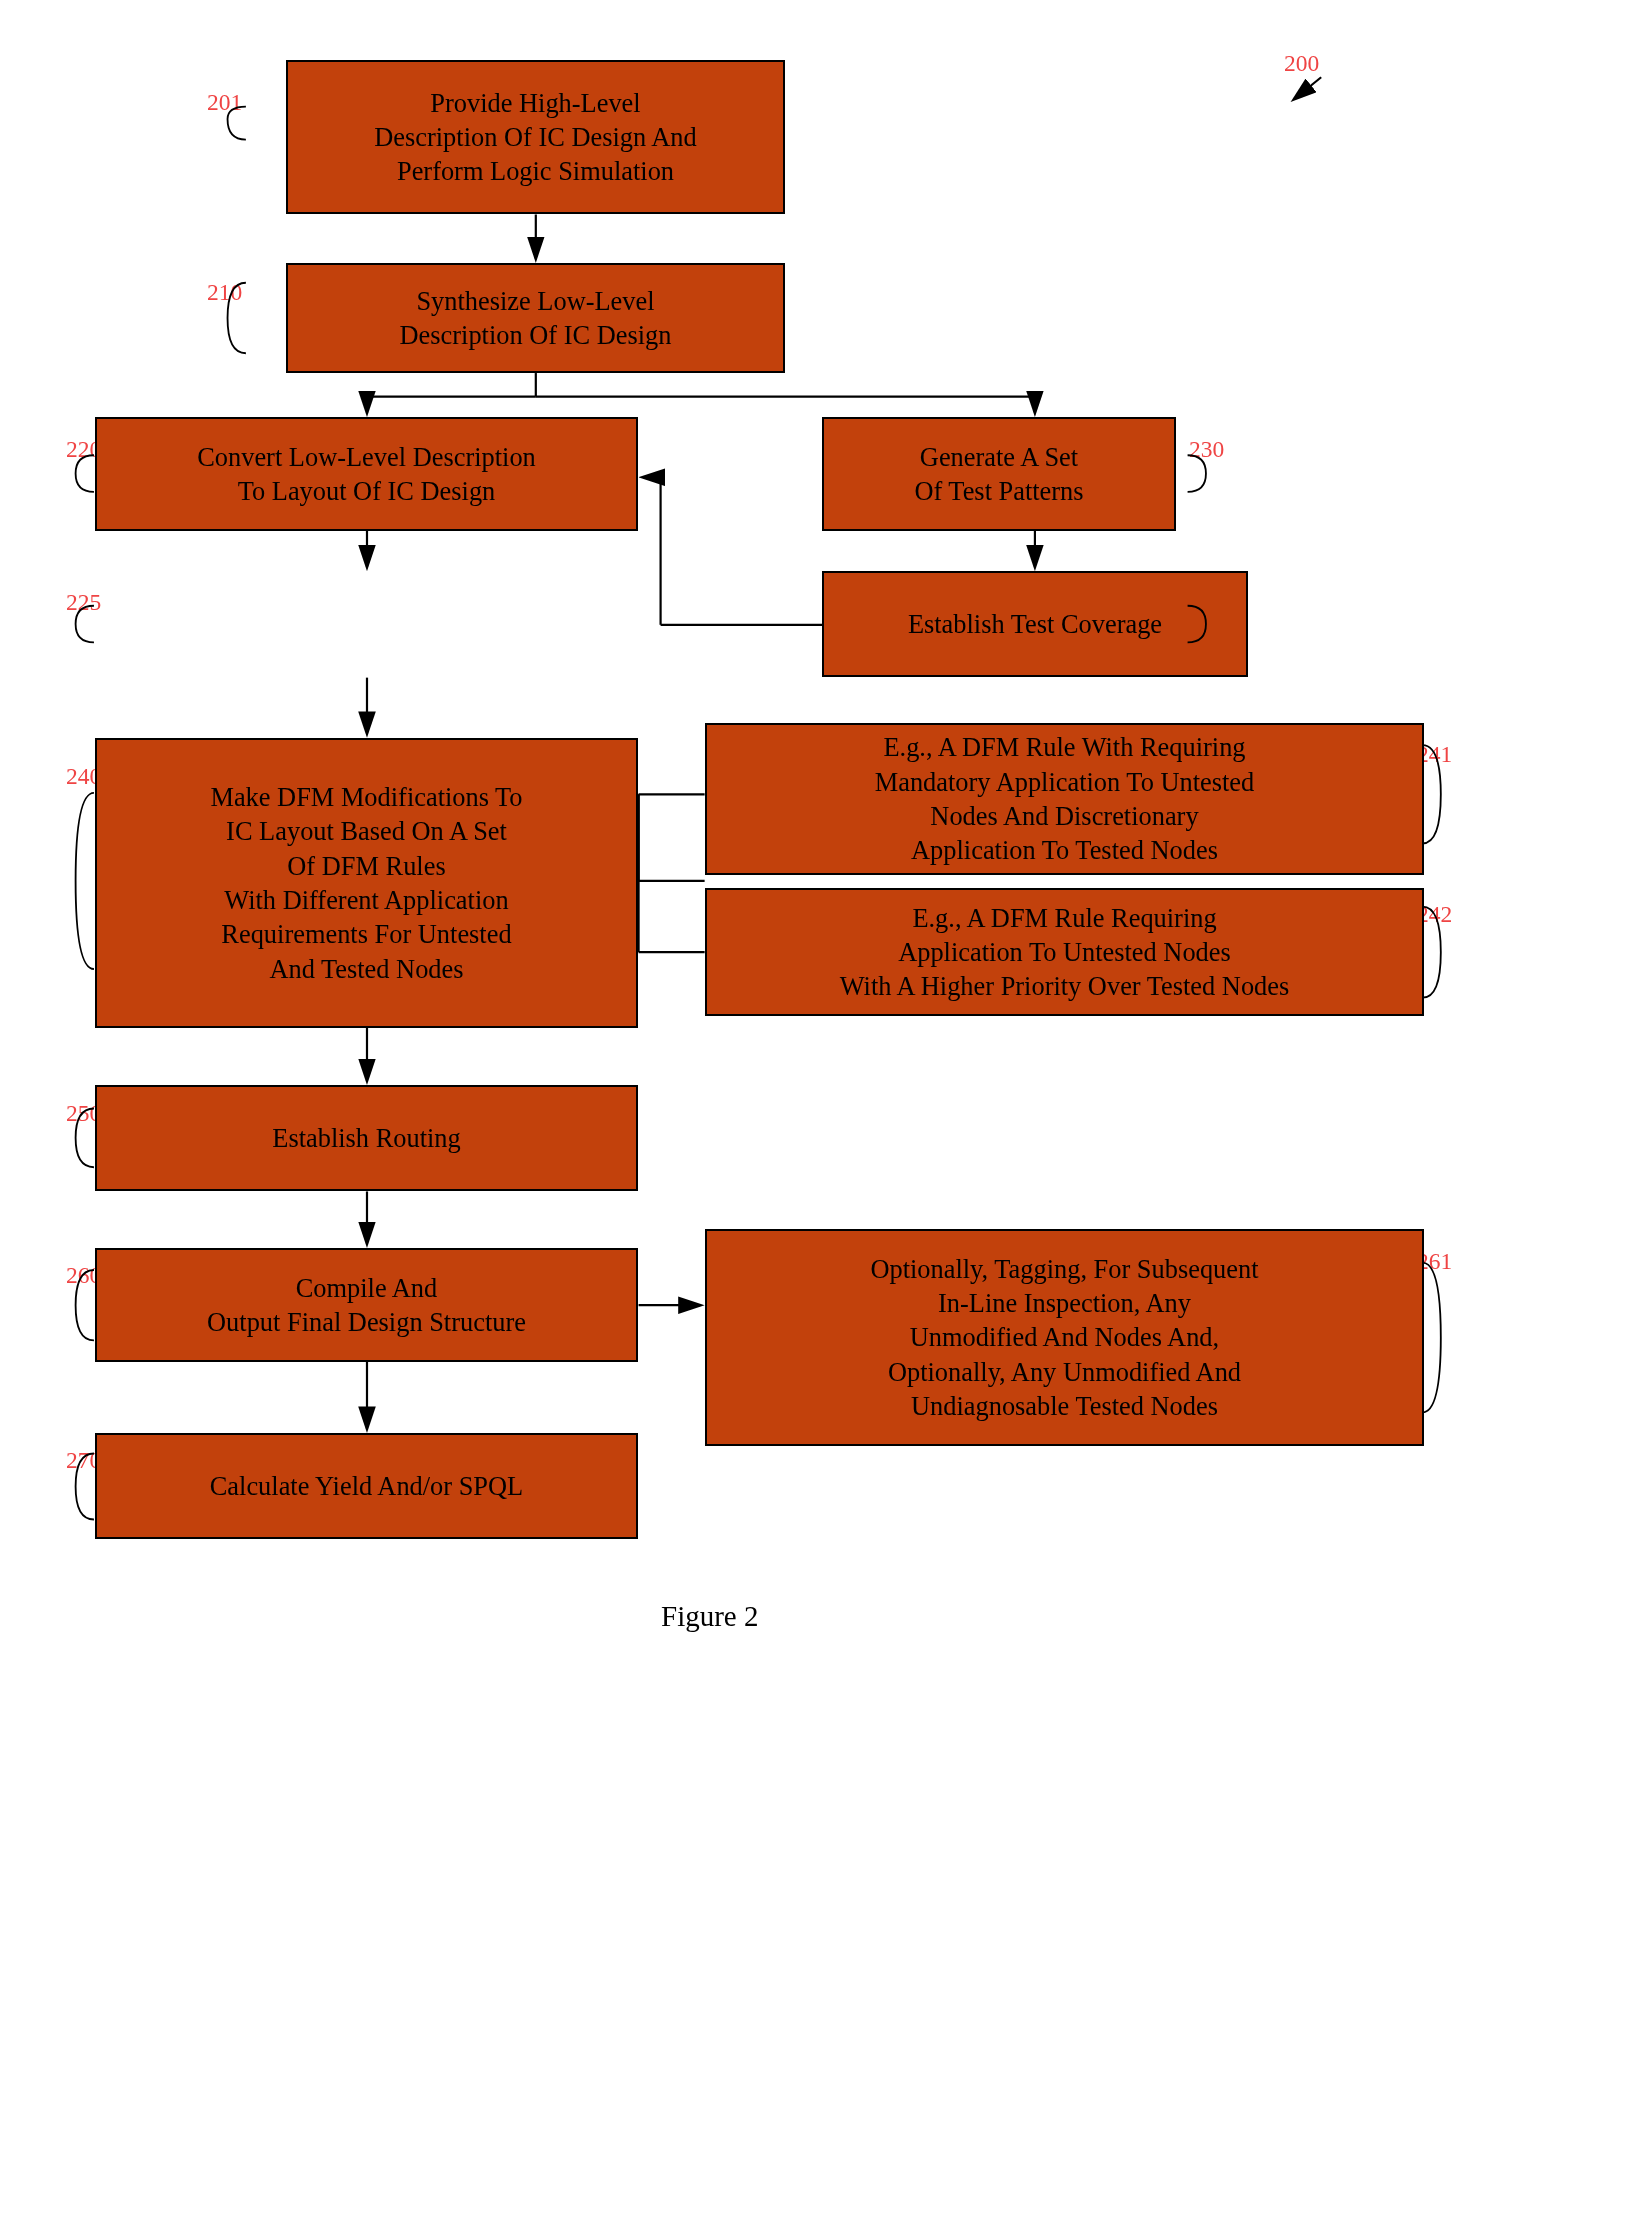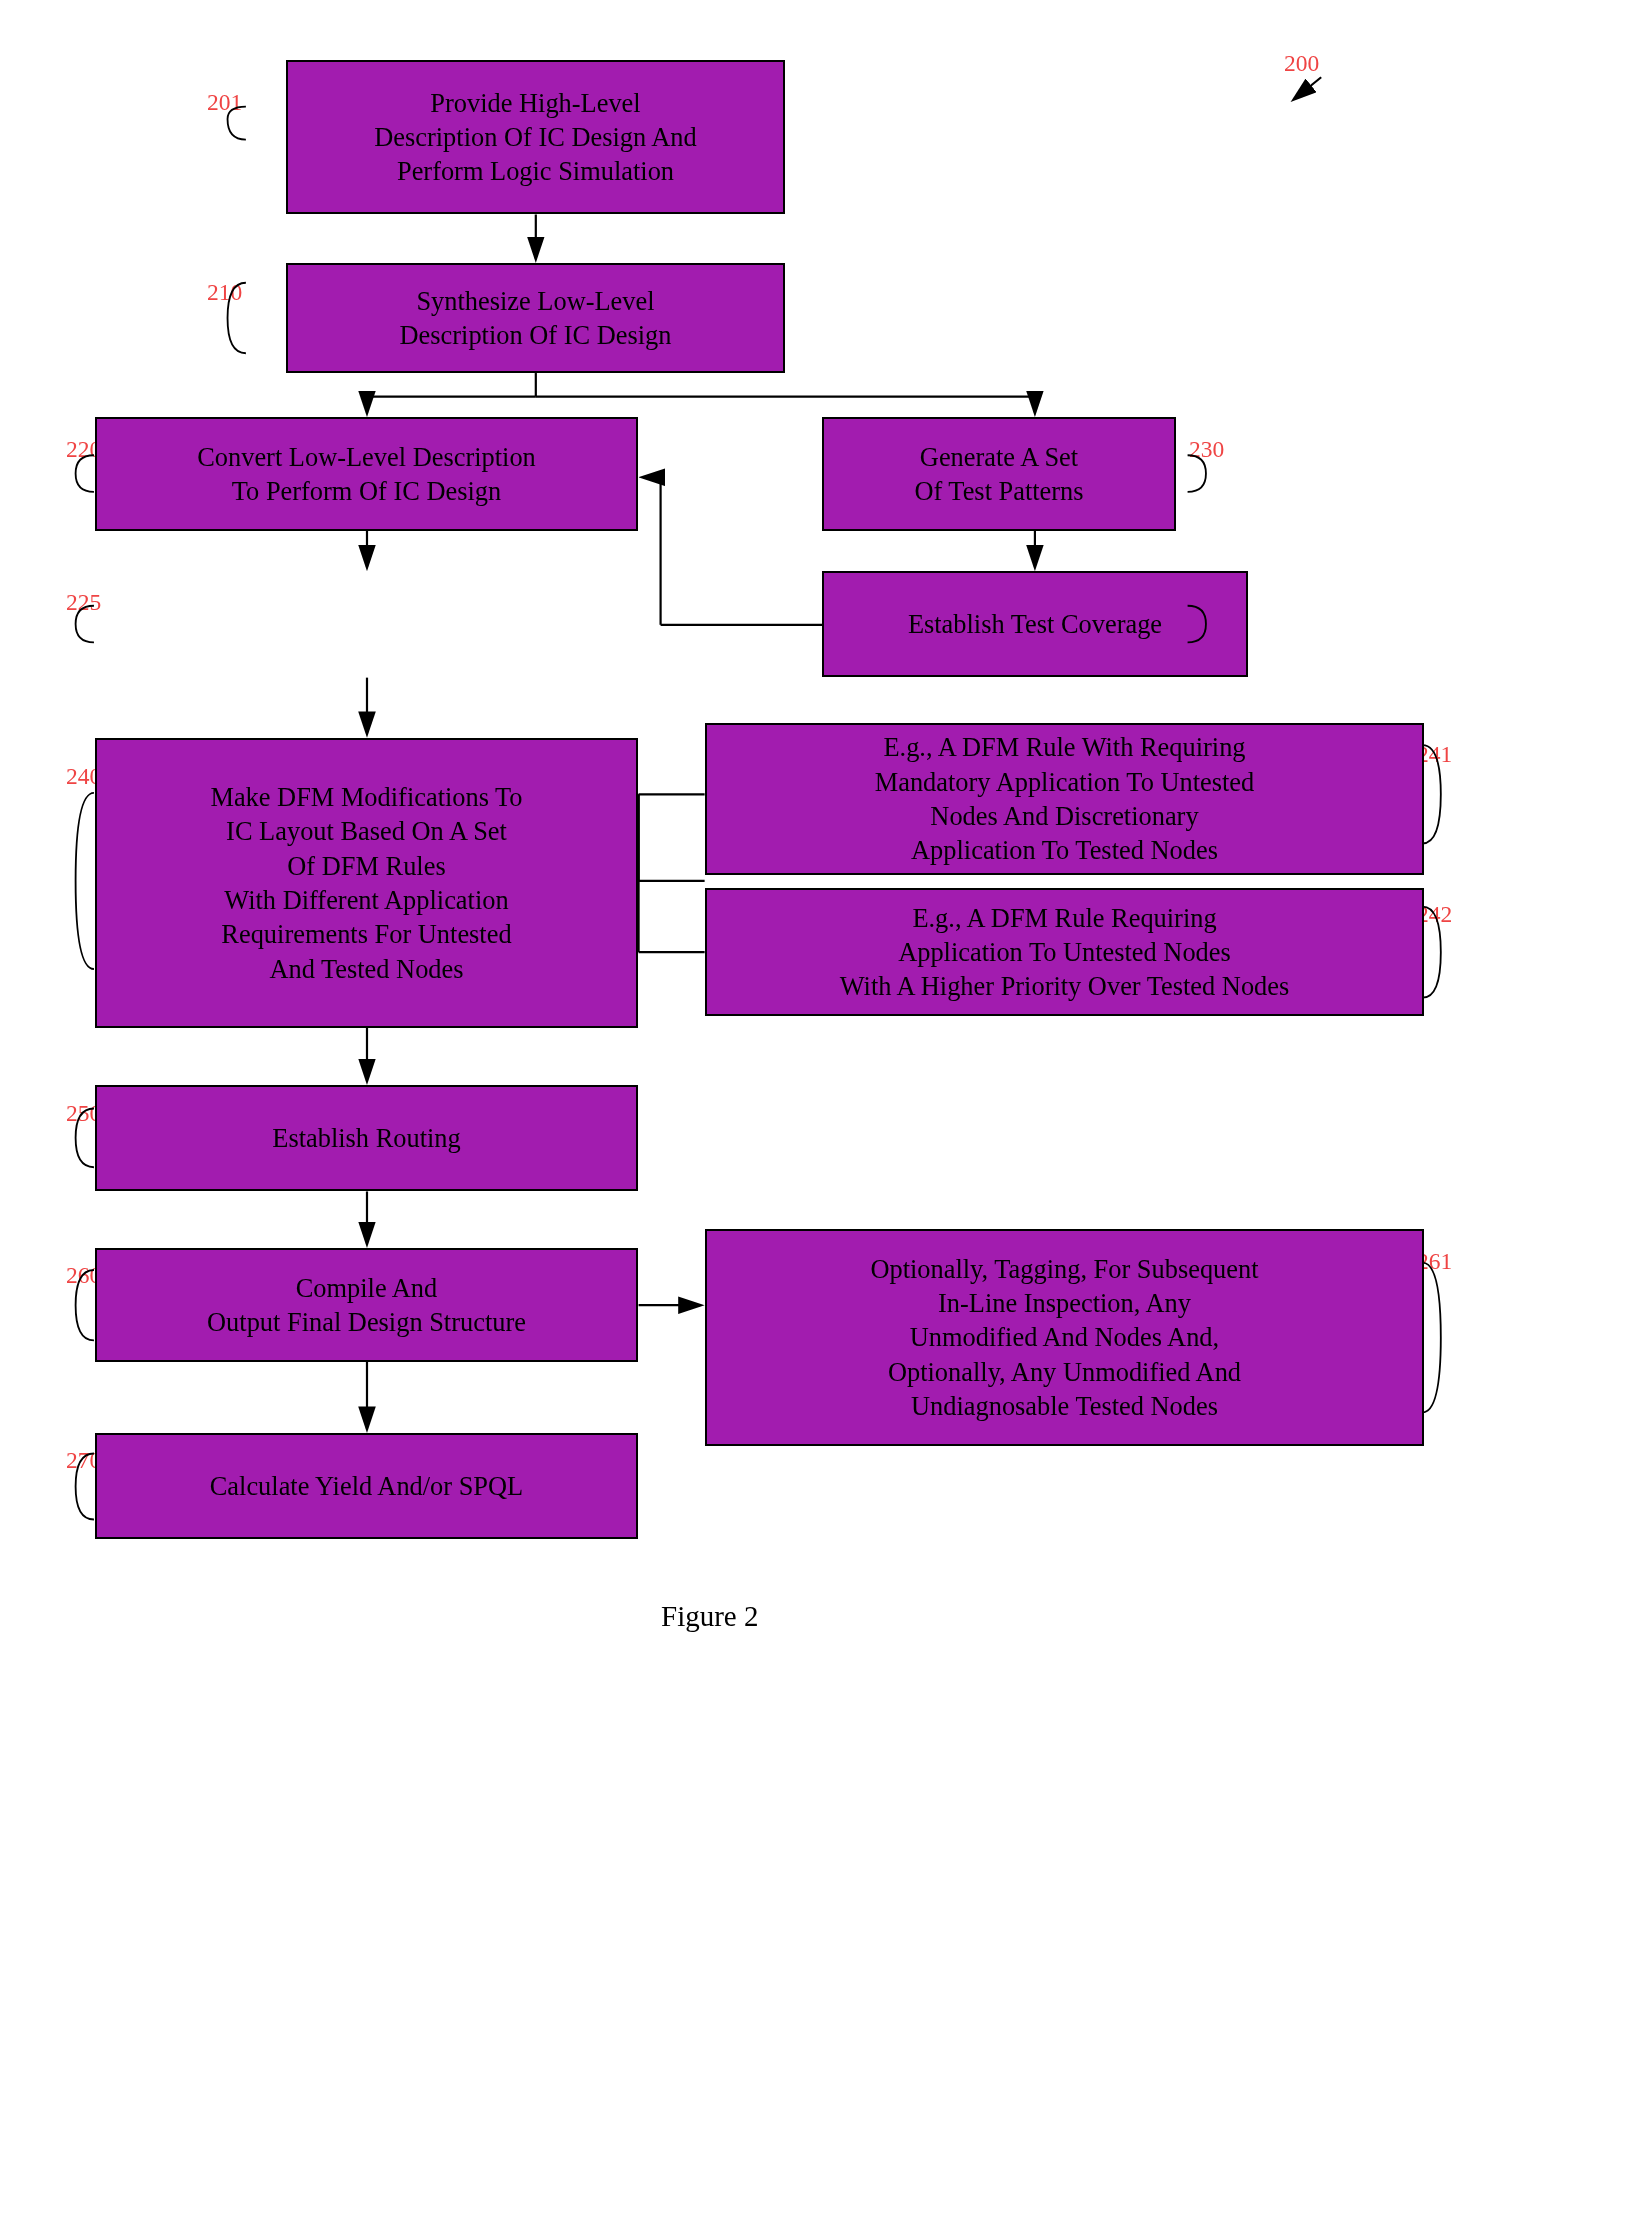--- a/index.html
+++ b/index.html
@@ -12,21 +12,21 @@
       overflow: hidden;
     }
     .diagram {
       position: relative;
       width: 1650px;
       height: 2239px;
     }
     .box {
       position: absolute;
       border: 2.2px solid #000;
-      background: #a21caf;
+      background: #c2410c;
       display: flex;
       align-items: center;
       justify-content: center;
       text-align: center;
       font-size: 26.4px;
       line-height: 1.3;
       padding: 7.3px 13.2px;
     }
     .label {
       position: absolute;
@@ -68,21 +68,21 @@
 
   <div class="box" style="left:286px; top:263px; width:499px; height:110px;">
     <span style="white-space:pre-line;">Synthesize Low-Level
 Description Of IC Design</span>
   </div>
 
   <span class="label" style="left:66px; top:436px;">220</span>
 
   <div class="box" style="left:95px; top:417px; width:543px; height:114px;">
     <span style="white-space:pre-line;">Convert Low-Level  Description
-To Perform Of IC Design</span>
+To Layout Of IC Design</span>
   </div>
 
   <span class="label" style="left:66px; top:589px;">225</span>
 
 
   <span class="label" style="left:1189px; top:436px;">230</span>
 
   <div class="box" style="left:822px; top:417px; width:354px; height:114px;">
     <span style="white-space:pre-line;">Generate A Set
 Of Test  Patterns</span>

